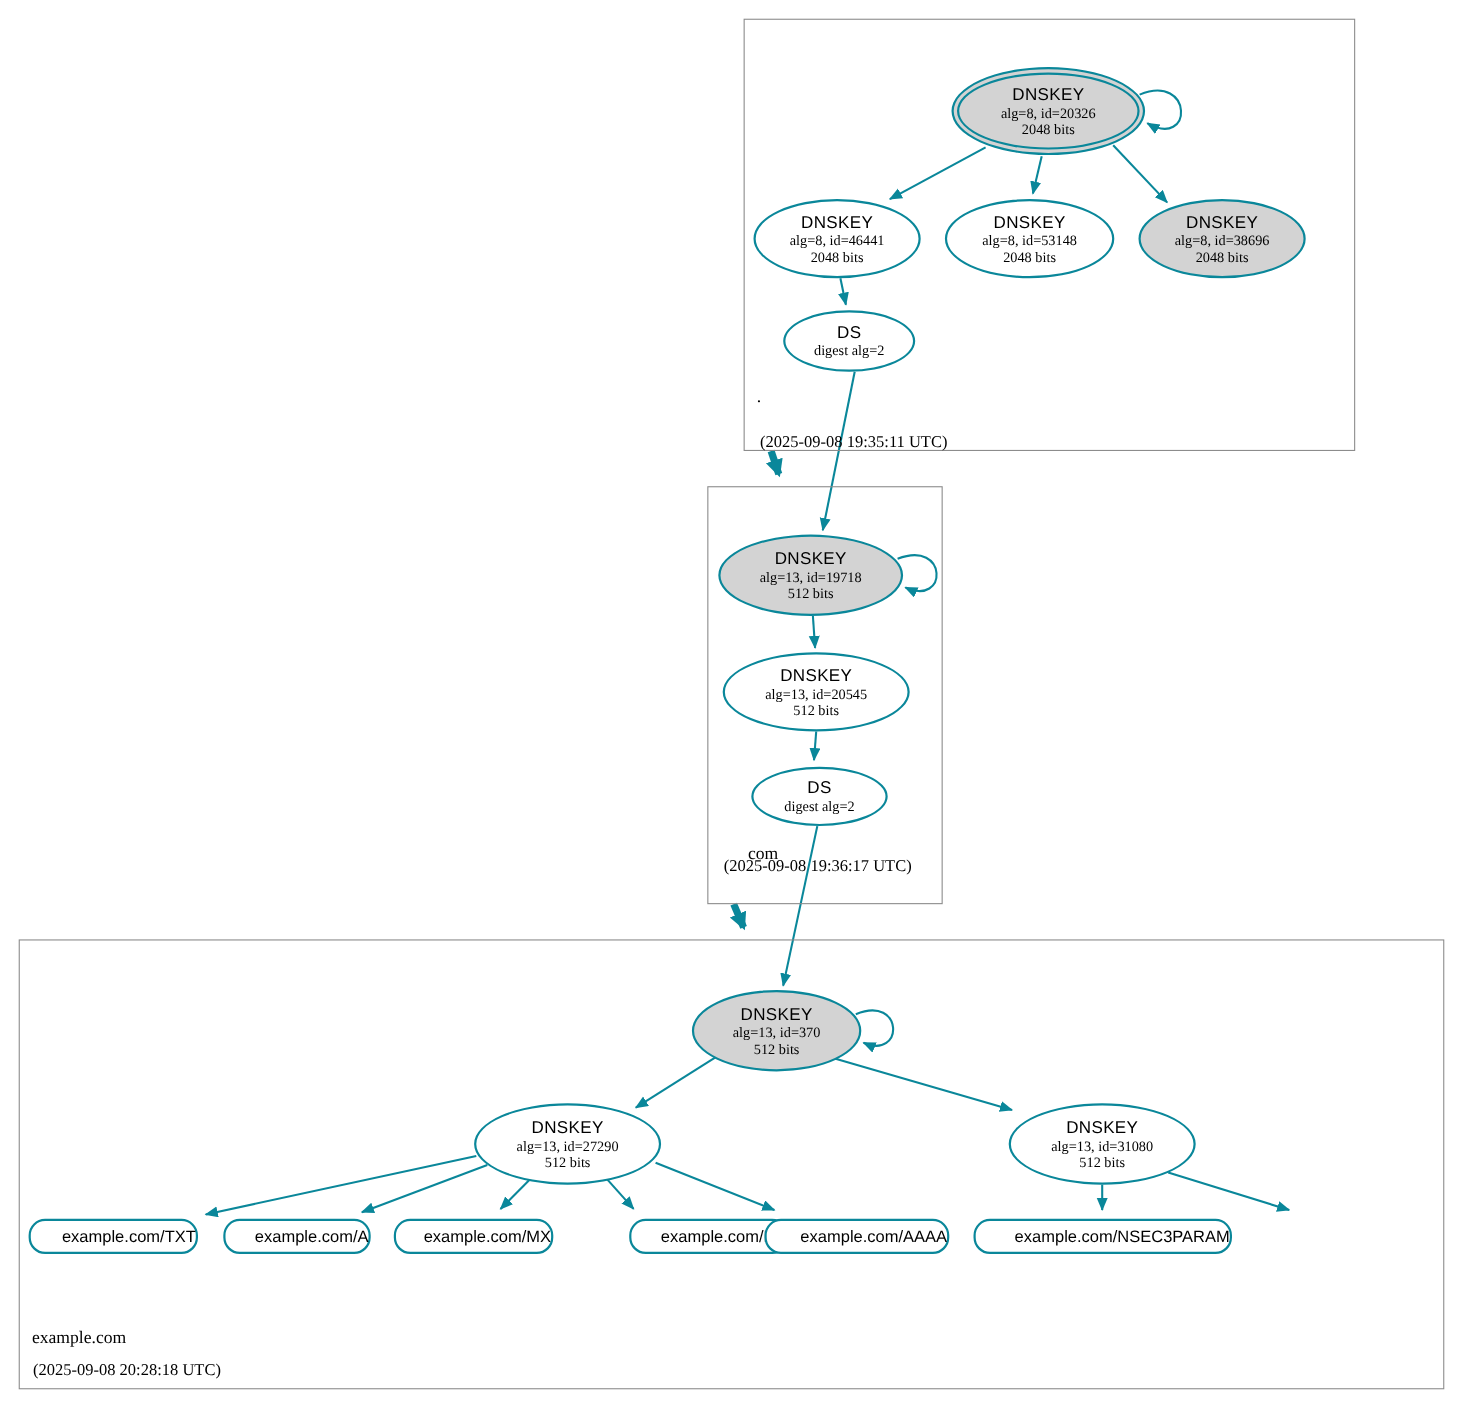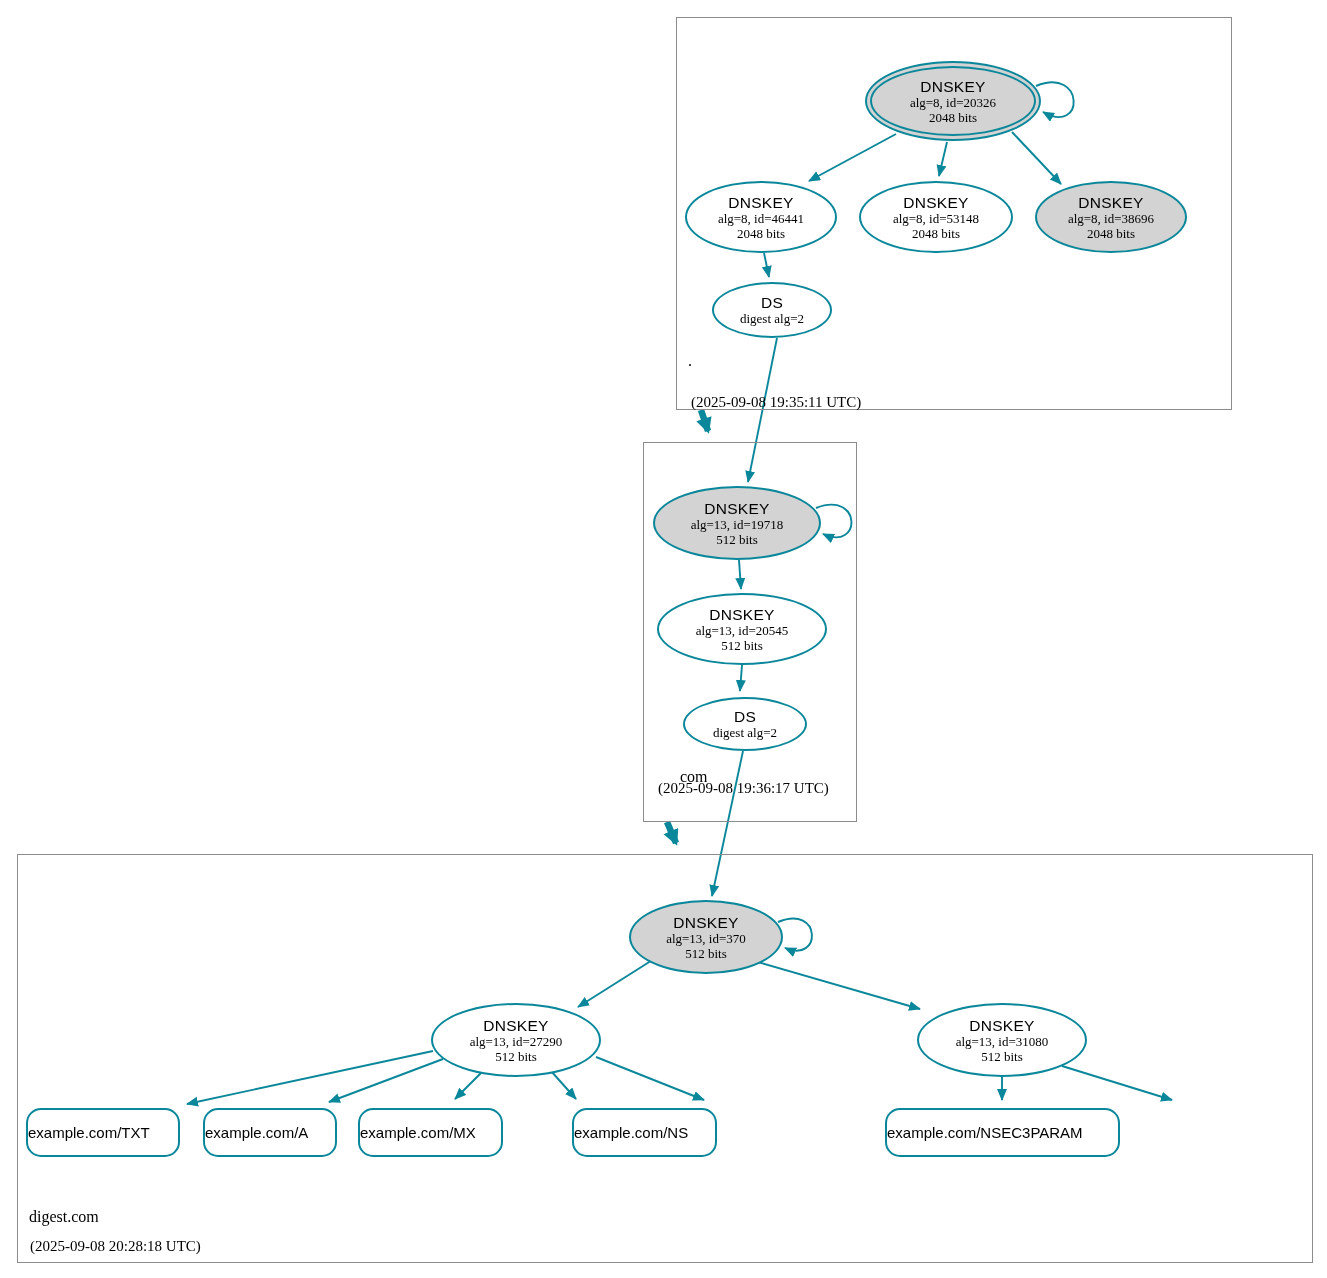--- a/index.html
+++ b/index.html
@@ -52,28 +52,28 @@
   }
   .node .title { font-size: 15.5px; line-height: 17px; letter-spacing: 0.3px; }
   .node .detail {
     font-family: "Liberation Serif", serif;
     font-size: 13px;
     line-height: 15px;
   }
   .rrset {
     position: absolute;
     top: 1108px;
-    height: 49px;
+    height: 32px;
     box-sizing: border-box;
     border: 2.2px solid var(--secure);
     border-radius: 15px;
     background: var(--node_fill);
     display: flex;
     align-items: center;
-    justify-content: flex-start;
+    justify-content: flex-end;
     font-size: 15px;
     color: var(--text);
   }
   .zlabel {
     position: absolute;
     font-family: "Liberation Serif", serif;
     font-size: 16px;
     color: var(--text);
     white-space: nowrap;
   }
@@ -131,21 +131,21 @@
   </svg>
 
   <div class="zone" style="left:676px; top:17px; width:556px; height:393px;"></div>
   <div class="zone" style="left:643px; top:442px; width:214px; height:380px;"></div>
   <div class="zone" style="left:17px; top:854px; width:1296px; height:409px;"></div>
 
   <div class="zlabel" style="left:688px; top:352px;">.</div>
   <div class="zts" style="left:691px; top:381px;margin-top:13px;">(2025-09-08 19:35:11 UTC)</div>
   <div class="zlabel" style="left:680px; top:768px;">com</div>
   <div class="zts" style="left:658px; top:780px;text-align:center;">(2025-09-08 19:36:17 UTC)</div>
-  <div class="zlabel" style="left:29px; top:1208px;">digest.com</div>
+  <div class="zlabel" style="left:29px; top:1208px;">example.com</div>
   <div class="zts" style="left:30px; top:1238px;">(2025-09-08 20:28:18 UTC)</div>
 
   <div class="node sep double" style="left:865px; top:61px; width:176px; height:80px;">
     <span class="title">DNSKEY</span>
     <span class="detail">alg=8, id=20326</span>
     <span class="detail">2048 bits</span>
   </div>
   <div class="node" style="left:685px; top:181px; width:152px; height:72px;">
     <span class="title">DNSKEY</span>
     <span class="detail">alg=8, id=46441</span>
@@ -202,17 +202,20 @@
   </div>
   <div class="rrset" style="left:203px; width:134px;">
     <span>example.com/A</span>
   </div>
   <div class="rrset" style="left:358px; width:145px;">
     <span>example.com/MX</span>
   </div>
   <div class="rrset" style="left:528px; width:145px;margin-left:44px;">
     <span>example.com/NS</span>
   </div>
+  <div class="rrset" style="left:695px; width:168px;">
+    <span>example.com/AAAA</span>
+  </div>
   <div class="rrset" style="left:885px; width:235px;">
     <span>example.com/NSEC3PARAM</span>
   </div>
 
 </div>
 
 </body></html>

